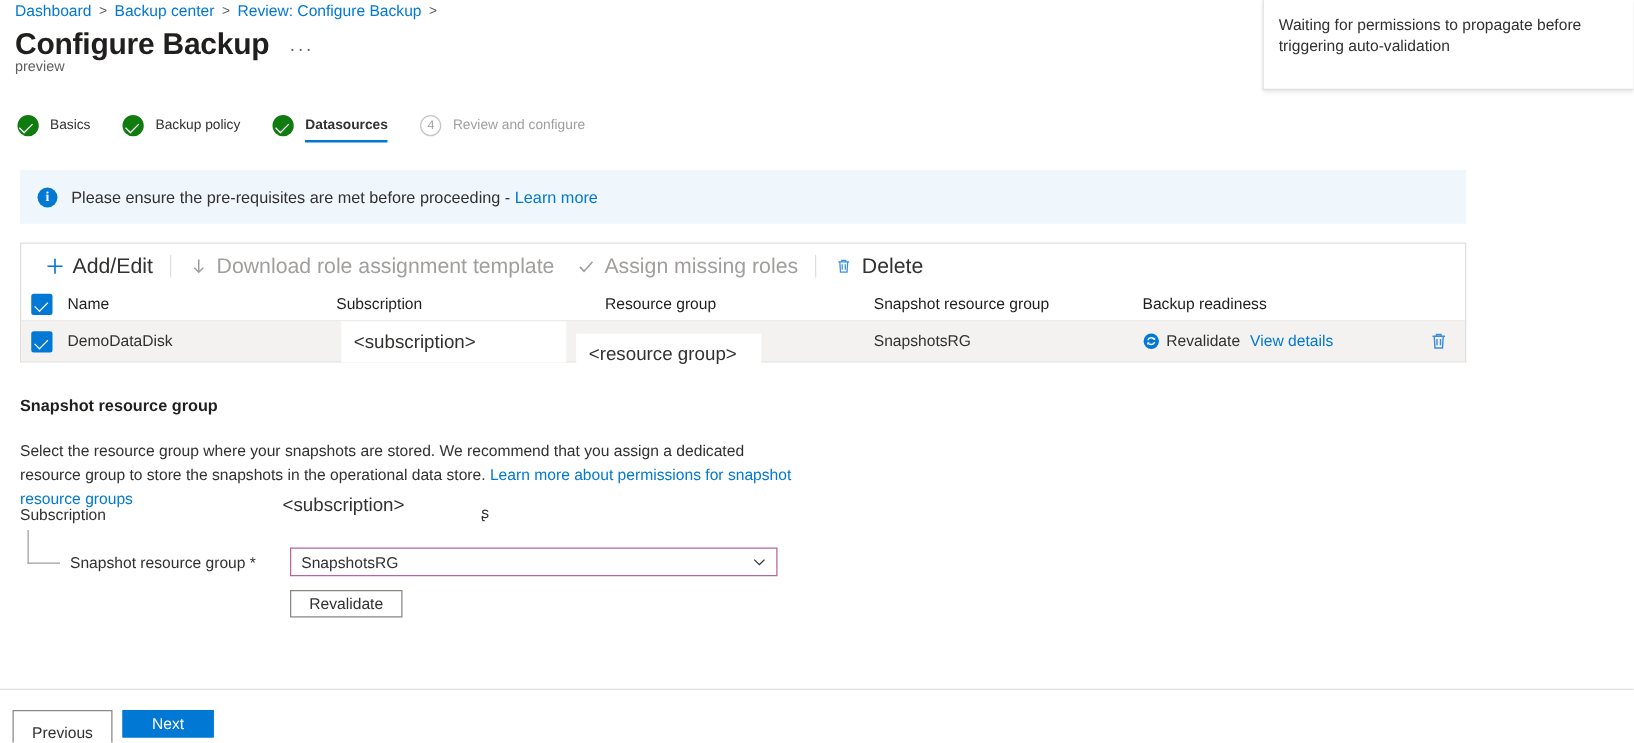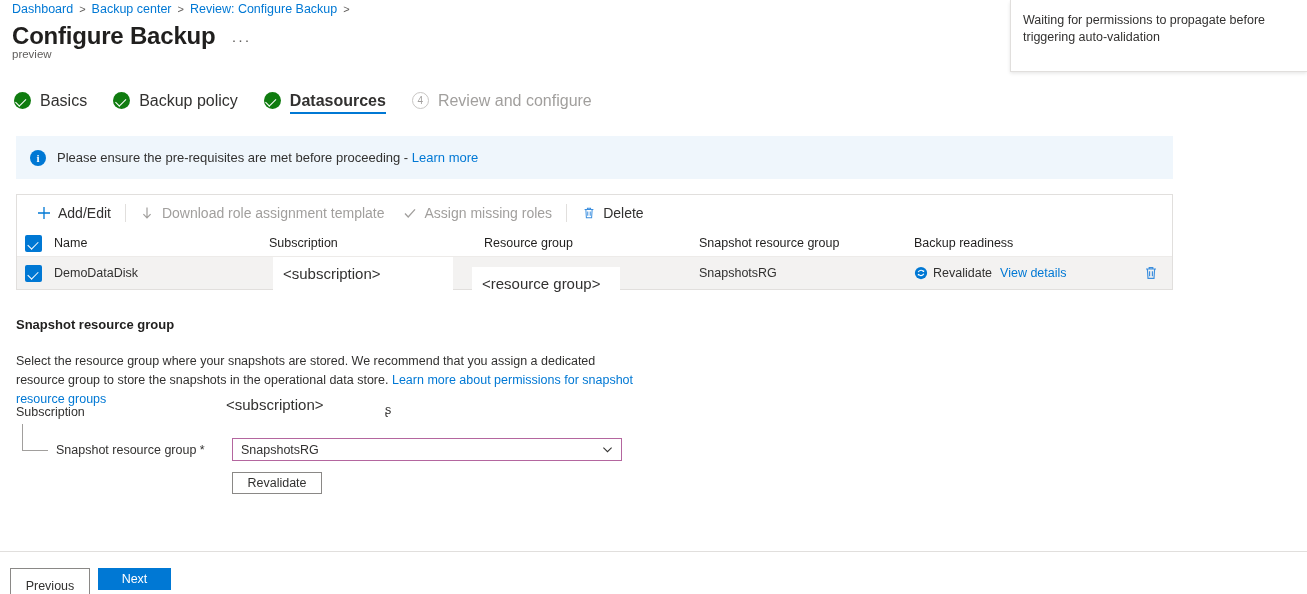--- a/index.html
+++ b/index.html
@@ -109,21 +109,21 @@
     background: transparent; border: 1px solid #c8c6c4;
   }
   .step.pending .bullet::after {
     content: attr(data-num); position: static;
     border: none; transform: none;
     display: block; width: 100%; height: 100%;
     text-align: center; line-height: 15px;
     font-size: 10px; color: #a19f9d;
   }
   .step .label {
-    margin-left: 9px; font-size: 16px; color: #323130; line-height: 17px;
+    margin-left: 9px; font-size: 11px; color: #323130; line-height: 17px;
     white-space: nowrap;
   }
   .step.current .label { font-weight: 600; }
   .step.pending .label { color: #a19f9d; }
   .step.current::after {
     content: ""; position: absolute;
     left: 26px; right: 0; bottom: 0; height: 2px; background: #0078d4;
   }
 
   
@@ -156,21 +156,21 @@
     border: 1px solid #e1dfdd;
     background: #ffffff;
   }
   .grid-toolbar {
     height: 35px; display: flex; align-items: center;
     padding-left: 10px;
   }
   .cmd {
     display: flex; align-items: center;
     height: 30px; padding: 0 9px; cursor: pointer;
-    font-size: 14px; color: #323130;
+    font-size: 17px; color: #323130;
   }
   .cmd.disabled { color: #a19f9d; cursor: default; }
   .cmd .ci { width: 15px; height: 15px; margin-right: 7px; flex: none;
              display: flex; align-items: center; justify-content: center; }
   .cmd .ci svg { display: block; }
   .cmd-sep { width: 1px; height: 18px; background: #e1dfdd; margin: 0 5px; }
 
   .grid-head {
     display: flex; align-items: center;
     height: 26px; font-size: 12.5px; color: #201f1e;
@@ -208,21 +208,21 @@
   .trash { cursor: pointer; width: 16px; height: 16px; }
 
   
   .redact {
     position: absolute; background: #ffffff;
     display: flex; align-items: center;
     font-size: 15px; color: #323130;
     white-space: nowrap;
   }
   #redact-sub-cell { left: 256px; top: 0px;  width: 180px; height: 33px; padding-left: 10px; }
-  #redact-rg-cell  { left: 455px; top: 10px; width: 148px; height: 33px; padding-left: 10px; }
+  #redact-rg-cell  { left: 444px; top: 10px; width: 148px; height: 33px; padding-left: 10px; }
 
   
   .section-title {
     position: absolute; left: 16px; top: 316px;
     font-size: 13px; font-weight: 600; color: #201f1e; line-height: 17px;
   }
   .section-desc {
     position: absolute; left: 16px; top: 352px;
     width: 620px;
     font-size: 12.5px; color: #323130; line-height: 19px;

